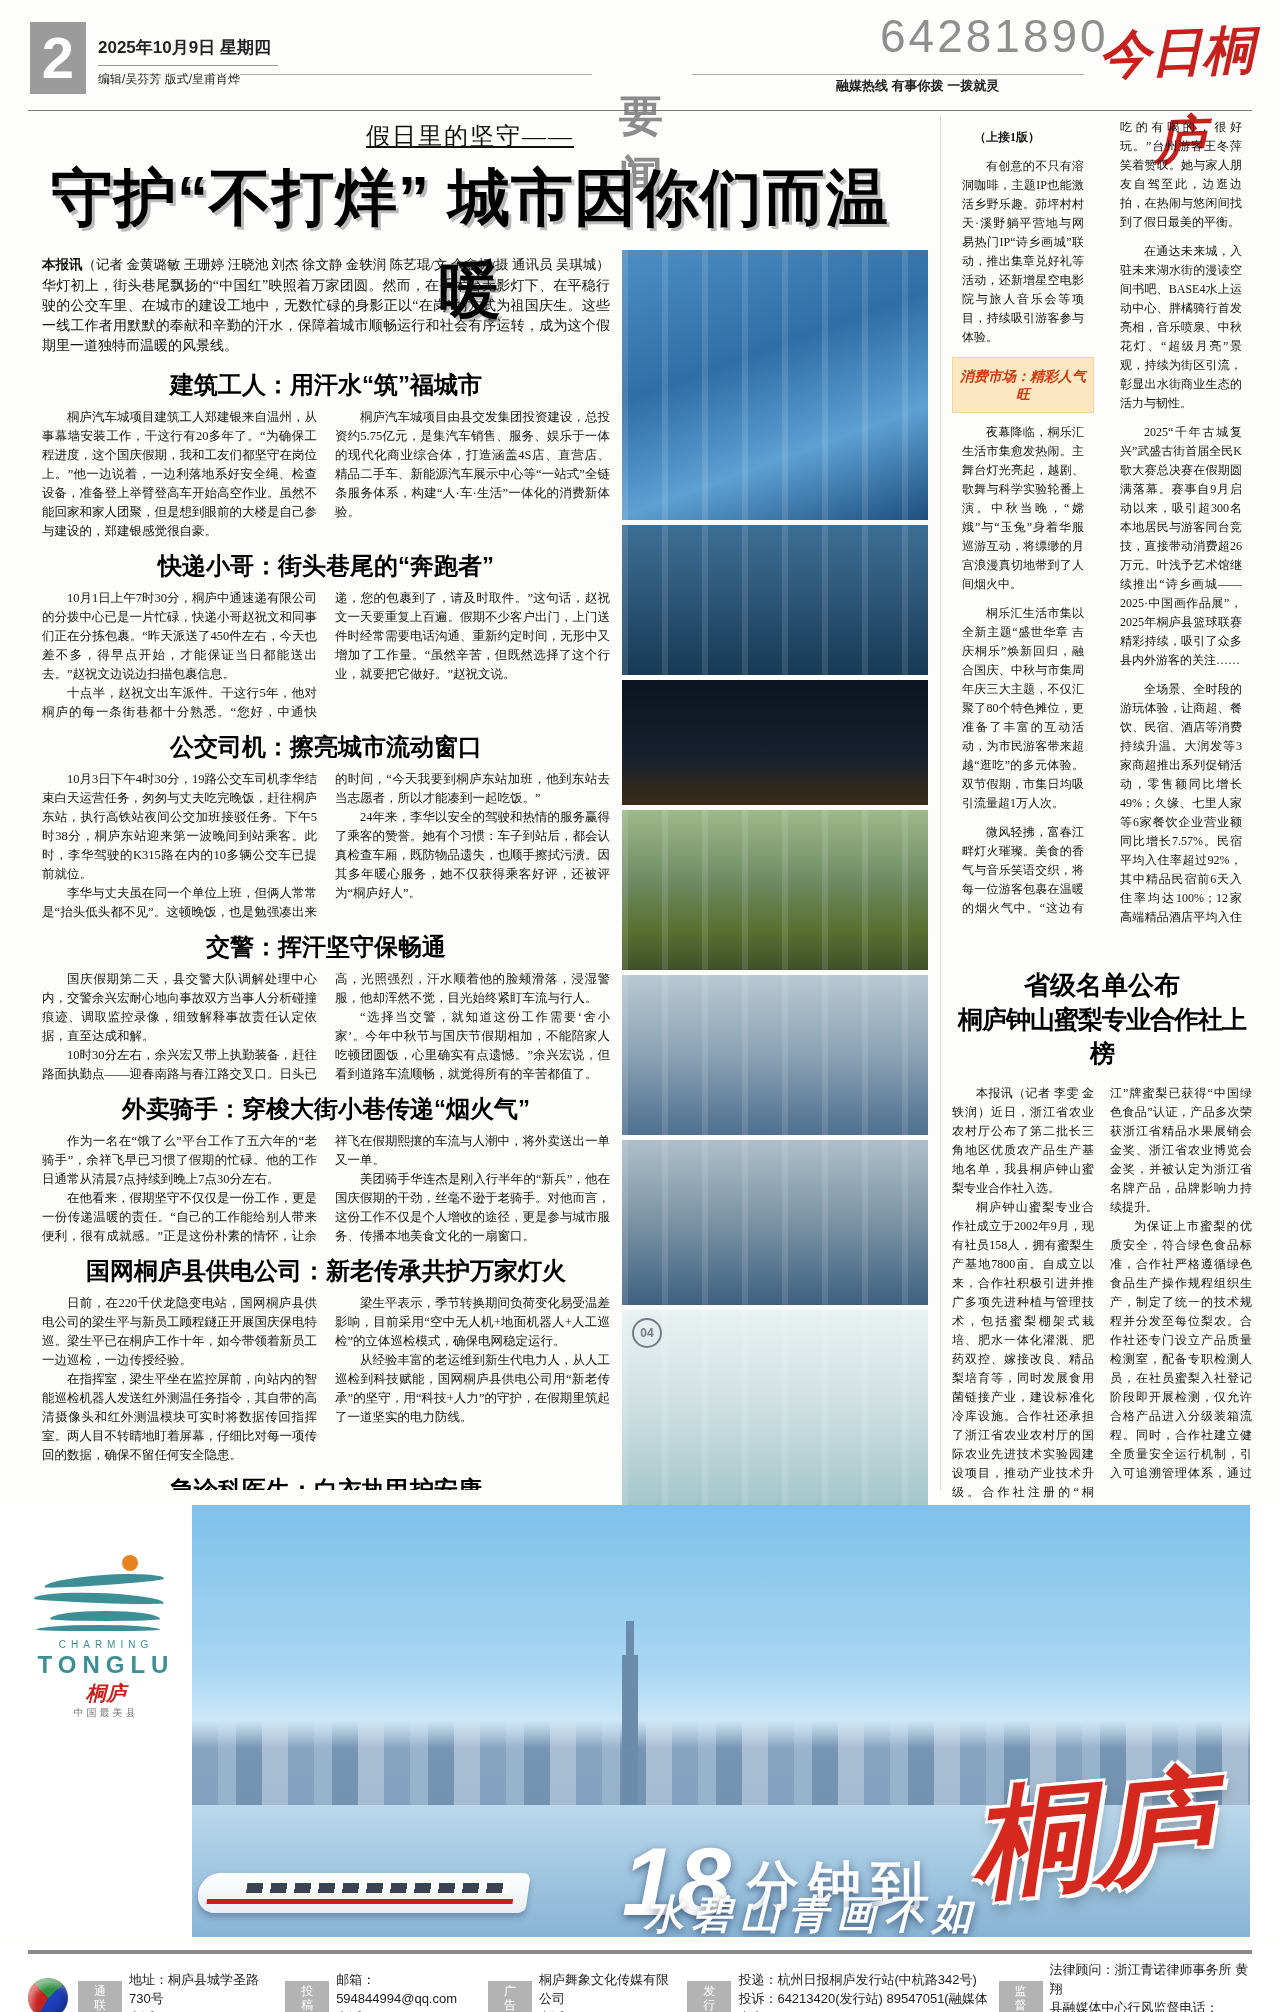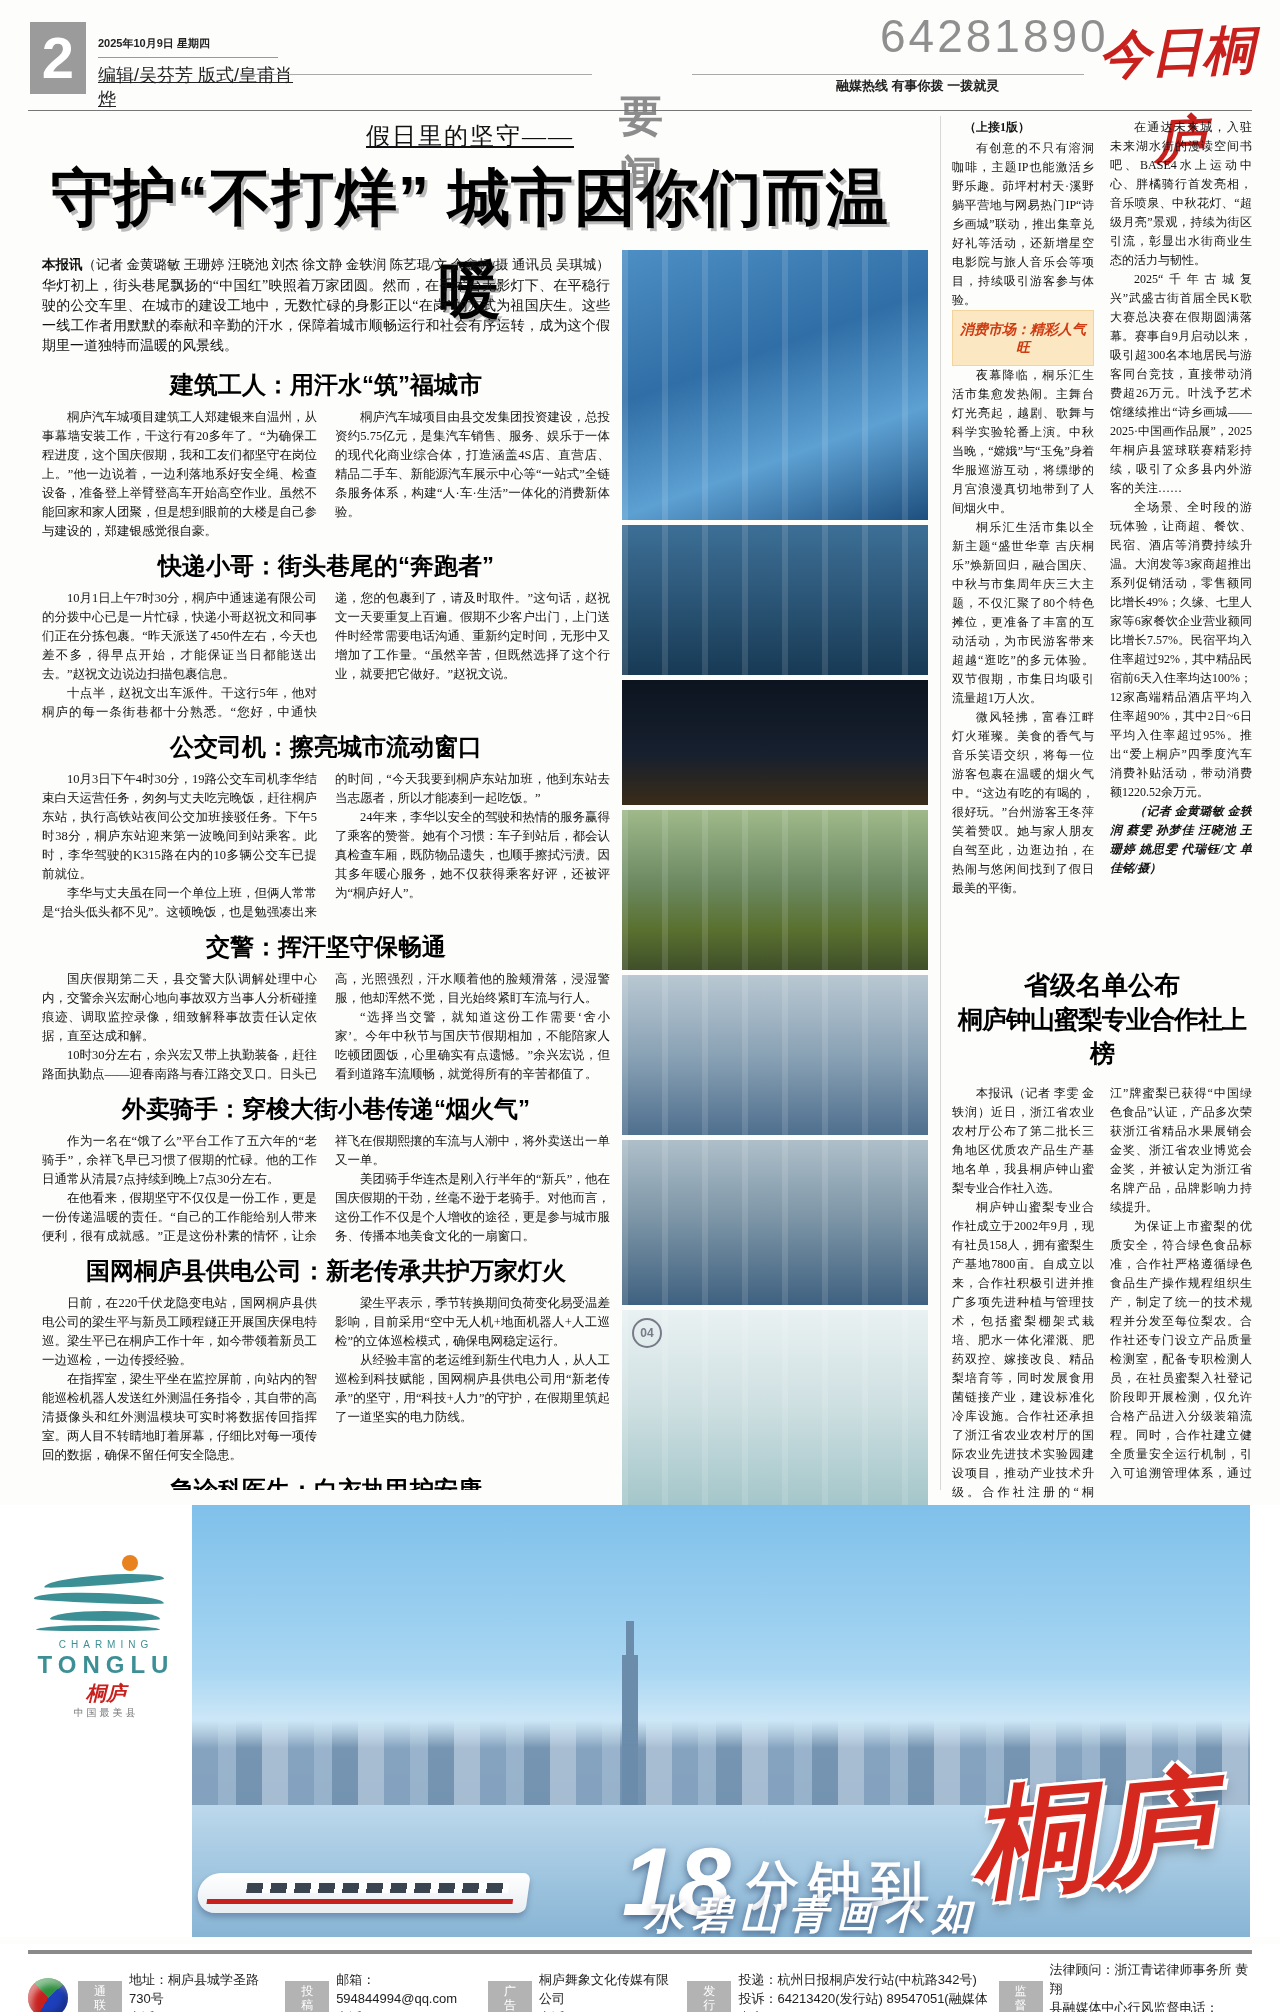--- a/index.html
+++ b/index.html
@@ -3,23 +3,23 @@
 <meta charset="utf-8">
 <style>
   html,body{margin:0;padding:0;background:#e8e8e8;}
   .page{position:relative;width:1280px;height:2012px;background:#fdfdfc;margin:0 auto;
         font-family:"Liberation Serif","DejaVu Serif",serif;color:#1a1a1a;overflow:hidden;}
   
   .hdr{position:absolute;left:0;top:0;width:1280px;height:108px;}
   .pagenum{position:absolute;left:30px;top:22px;width:56px;height:72px;background:#9b9b9b;
            color:#fff;font:bold 58px/72px "Liberation Sans",sans-serif;text-align:center;}
   .dateblock{position:absolute;left:98px;top:36px;width:210px;font-family:"Liberation Sans",sans-serif;}
-  .dateblock .d1{font-size:11px;font-weight:bold;color:#222;}
+  .dateblock .d1{font-size:17px;font-weight:bold;color:#222;}
   .dateblock .rule{height:1px;background:#999;margin:6px 0 5px 0;width:180px;}
-  .dateblock .d2{font-size:18px;color:#222;text-decoration:underline;}
+  .dateblock .d2{font-size:12px;color:#222;}
   .secwrap{position:absolute;left:0;top:30px;width:1280px;height:60px;}
   .secline{position:absolute;top:44px;height:1px;background:#aaa;}
   .secline.l{left:240px;width:352px;}
   .secline.r{left:692px;width:392px;}
   .sectitle{position:absolute;left:598px;top:12px;width:90px;text-align:center;
             font:bold 44px/60px "Liberation Sans",sans-serif;color:#8c8c8c;letter-spacing:4px;margin-top:44px;}
   .hotnum{position:absolute;left:880px;top:12px;font:300 46px/48px "Liberation Sans",sans-serif;
           color:#8f8f8f;letter-spacing:3px;}
   .hotslogan{position:absolute;left:836px;top:78px;font:bold 13px/16px "Liberation Sans",sans-serif;color:#222;}
   .masthead{position:absolute;left:1088px;top:8px;width:180px;text-align:center;
@@ -51,21 +51,21 @@
   .ph2{height:150px;background:linear-gradient(180deg,#3d6f96 0%,#2b5576 50%,#173a55 100%);}
   .ph3{height:125px;background:linear-gradient(180deg,#0c1420 0%,#17202e 60%,#3a2c18 100%);}
   .ph4{height:160px;background:linear-gradient(180deg,#9fb98a 0%,#6d8a63 45%,#59702f 75%,#3f4f2a 100%);}
   .ph5{height:160px;background:linear-gradient(180deg,#b9c8d2 0%,#8aa2b5 50%,#4f6f8e 100%);}
   .ph6{height:165px;background:linear-gradient(180deg,#aebfc9 0%,#7f97a8 45%,#3f6180 100%);}
   .ph7{height:207px;background:linear-gradient(180deg,#e9f1f2 0%,#cfe0e2 45%,#9fc3c7 100%);}
   
   .vrule{position:absolute;left:940px;top:116px;width:1px;height:1374px;background:#d8d8d8;}
   .rightA{position:absolute;left:952px;top:118px;width:300px;height:818px;overflow:hidden;
           column-count:2;column-gap:16px;font-size:12px;line-height:19px;text-align:justify;color:#141414;}
-  .rightA p{margin:0;text-indent:2em;}
+  .rightA p{margin:10px;text-indent:2em;}
   .rightA .jump{text-indent:1em;font-weight:bold;margin-bottom:2px;}
   .subheadbox{background:#fbe7c2;border:1px solid #f3d49a;margin:0 0;padding:9px 4px;text-align:center;
               font:bold italic 14px/18px "DejaVu Serif",serif;color:#cf3a10;break-inside:avoid;}
   .sig{text-align:justify;font-style:italic;font-weight:bold;}
   .pear{position:absolute;left:952px;top:968px;width:300px;}
   .pear h2{margin:0;text-align:center;font:bold 26px/34px "Liberation Sans",sans-serif;color:#000;}
   .pear h2.l2{font-size:25px;letter-spacing:-1px;}
   .pearbody{margin-top:14px;height:428px;overflow:hidden;column-count:2;column-gap:16px;
             font-size:12px;line-height:19px;text-align:justify;color:#141414;}
   .pearbody p{margin:0;text-indent:2em;}

